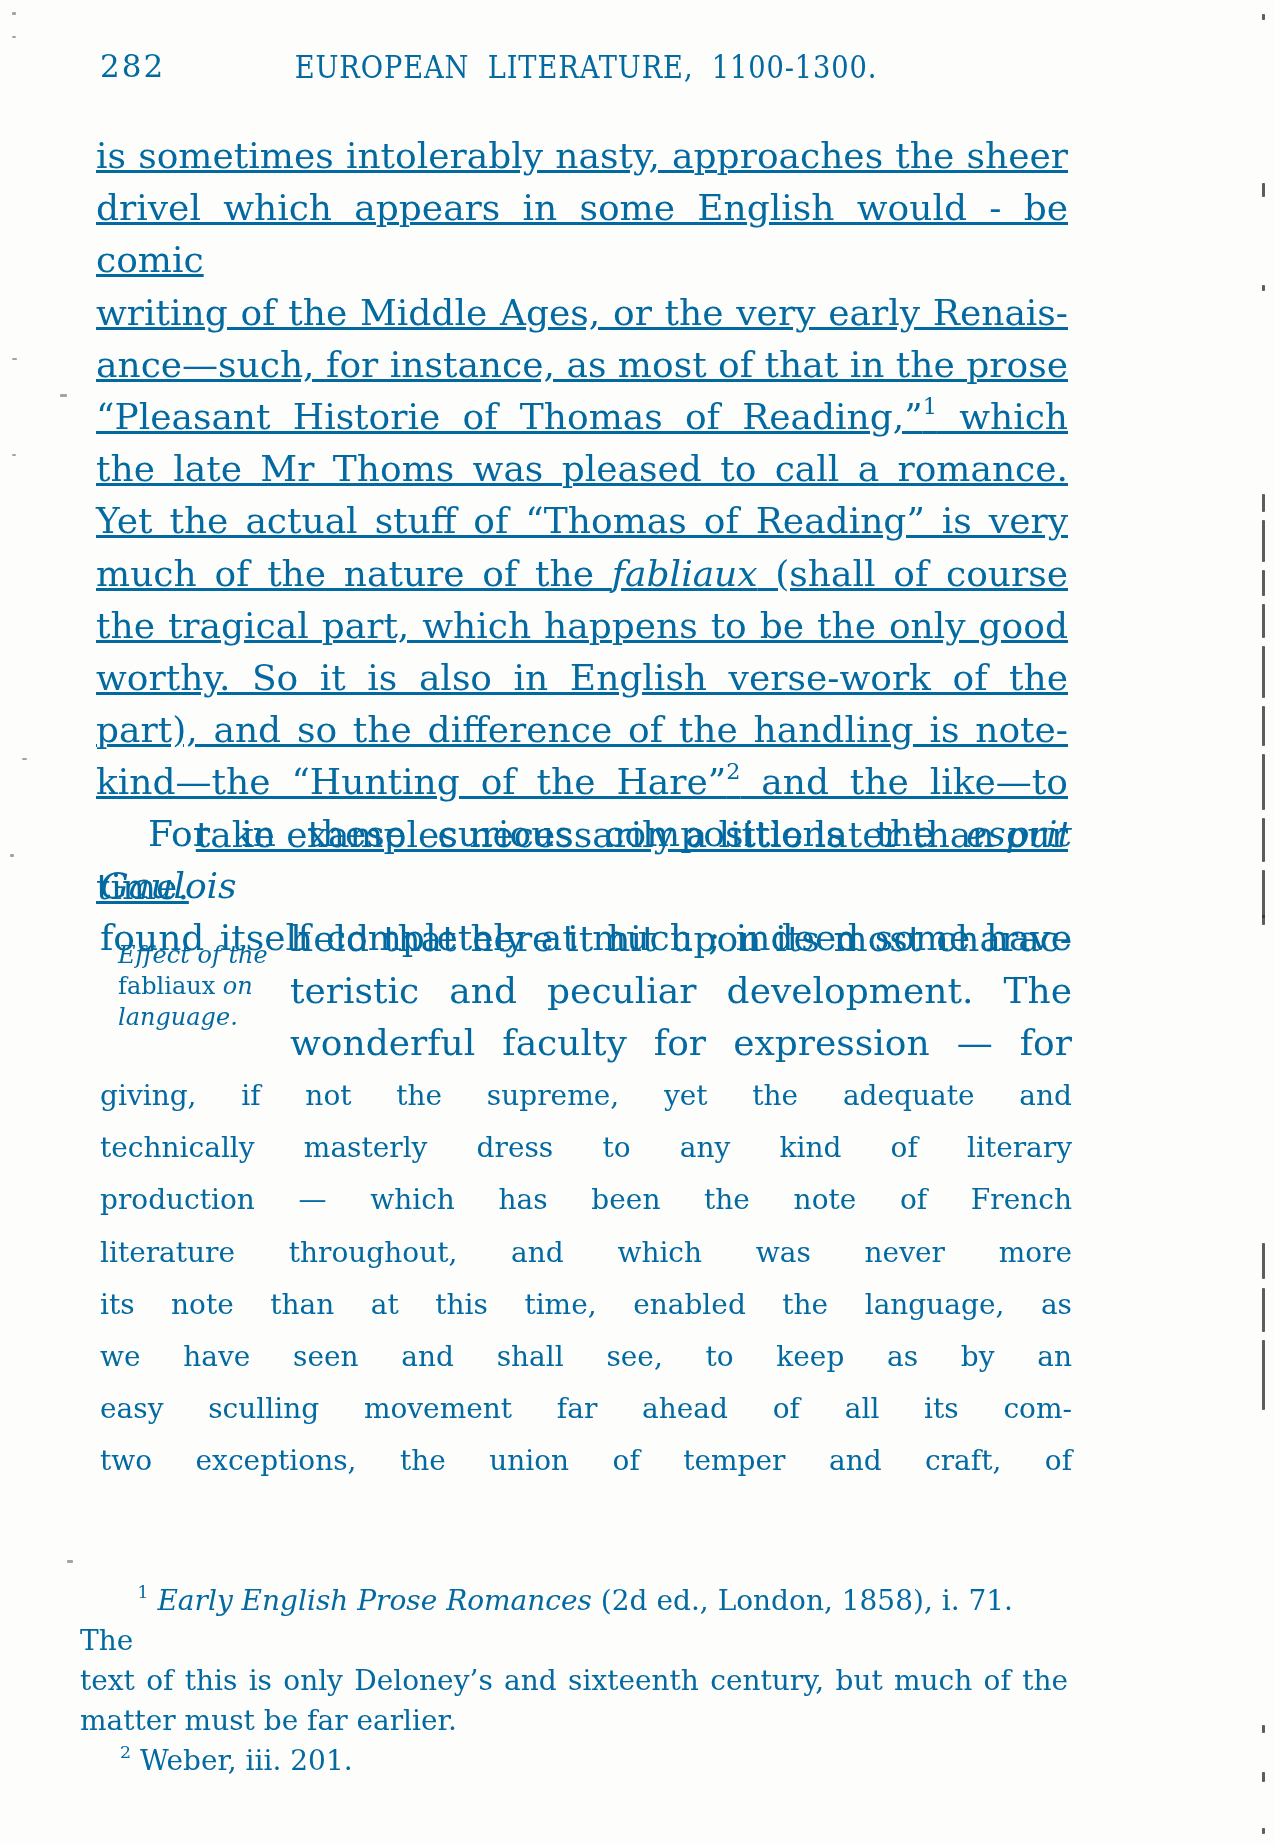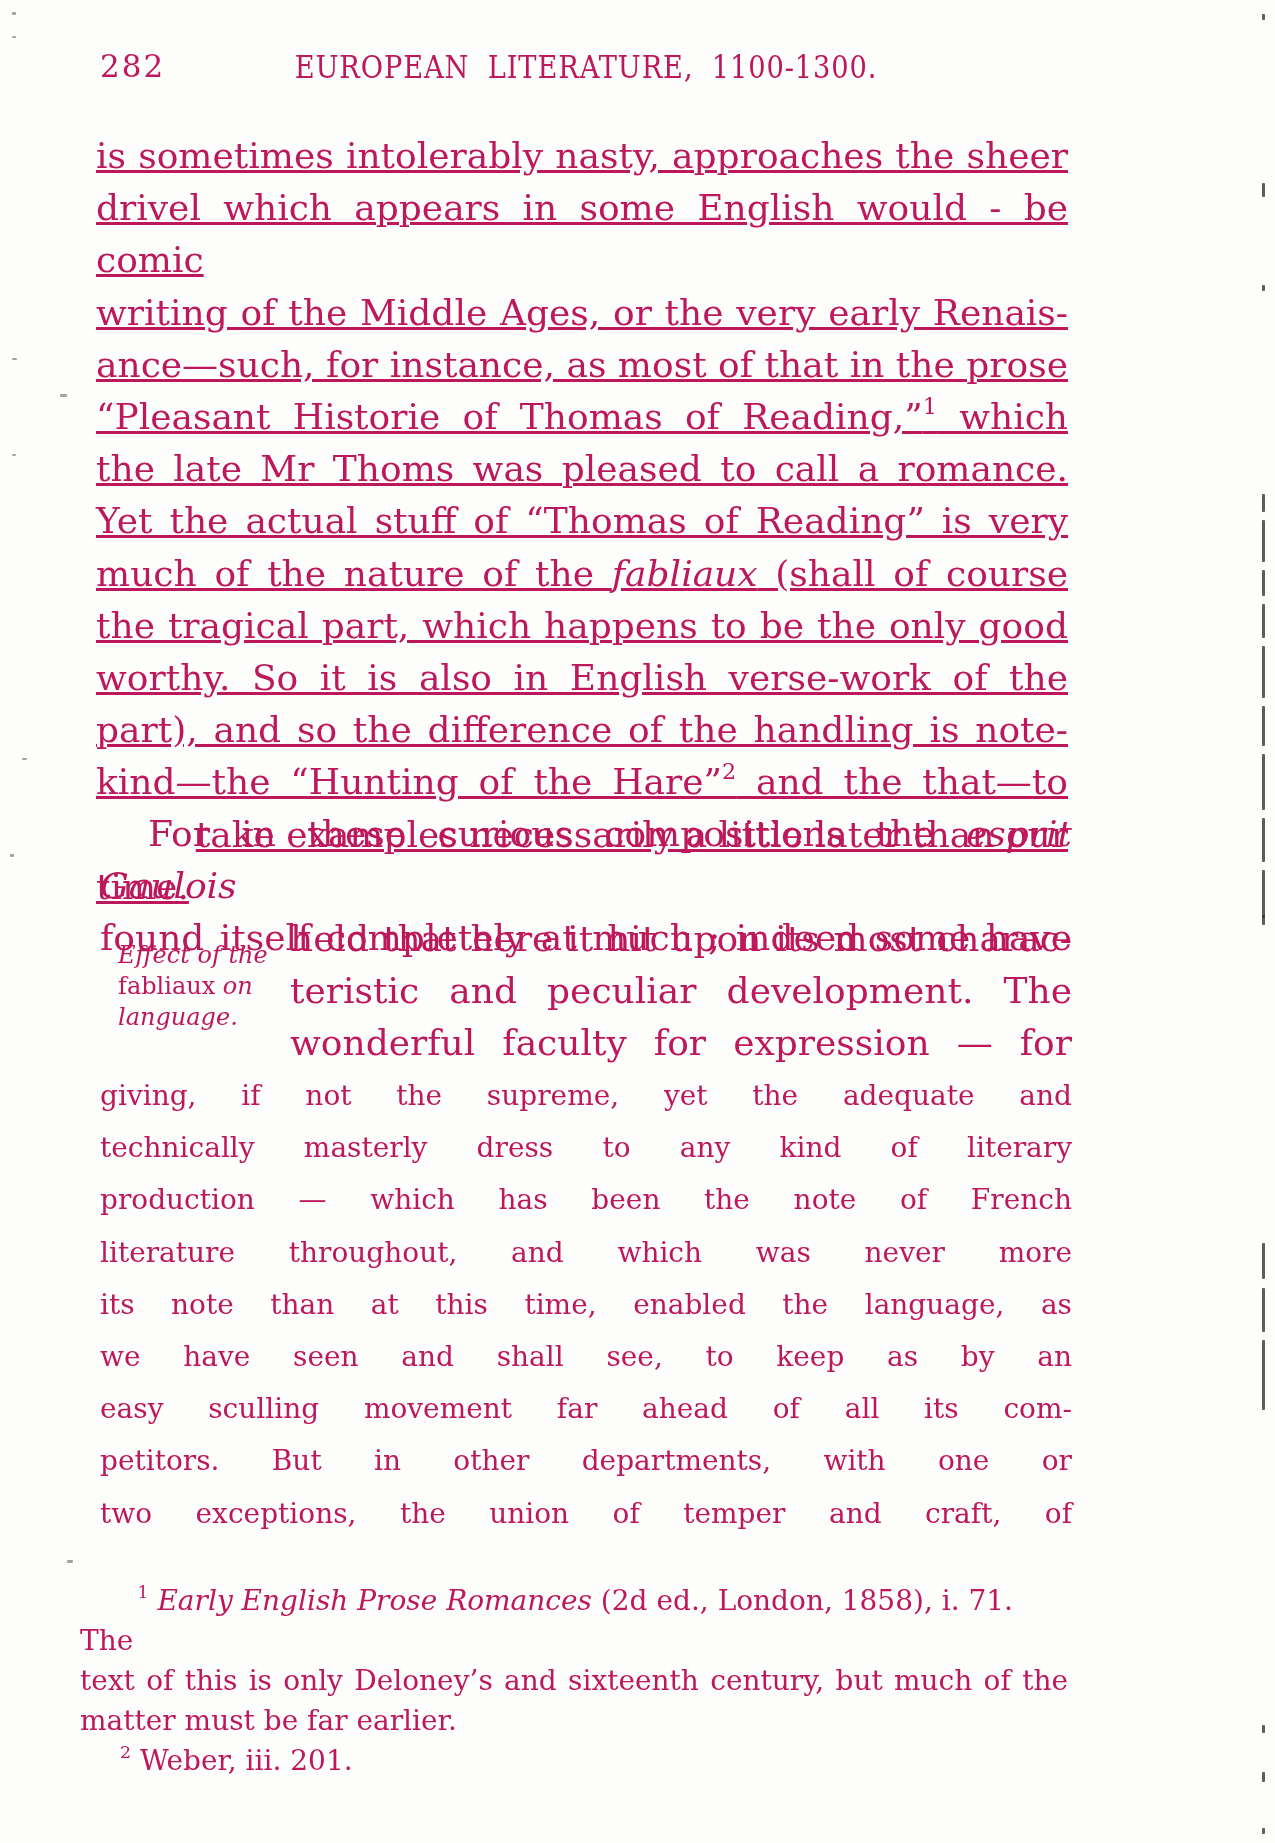--- a/index.html
+++ b/index.html
@@ -2,21 +2,21 @@
 <html><head>
 <meta charset="utf-8">
 <style>
   html,body{margin:0;padding:0;background:#e8e8e6;}
   .page{
     position:relative;
     width:1275px;height:1843px;
     margin:0 auto;
     background:#fdfdfc;
     font-family:"DejaVu Serif","Liberation Serif",serif;
-    color:#be185d;
+    color:#0369a1;
     overflow:hidden;
   }
   .block{position:absolute;}
   .line{
     text-align:justify;
     text-align-last:justify;
   }
   .line.noj{text-align:right;text-align-last:left;}
   .ind{text-indent:48px;}
   .find{text-indent:40px;}
@@ -62,21 +62,21 @@
       <div class="line"><span>drivel which appears in some English would - be comic</span></div>
       <div class="line"><span>writing of the Middle Ages, or the very early Renais-</span></div>
       <div class="line"><span>ance—such, for instance, as most of that in the prose</span></div>
       <div class="line"><span>“Pleasant Historie of Thomas of Reading,”</span><sup>1</sup><span> which</span></div>
       <div class="line"><span>the late Mr Thoms was pleased to call a romance.</span></div>
       <div class="line"><span>Yet the actual stuff of “Thomas of Reading” is very</span></div>
       <div class="line"><span>much of the nature of the </span><span class="i">fabliaux</span><span> (shall of course</span></div>
       <div class="line"><span>the tragical part, which happens to be the only good</span></div>
       <div class="line"><span>worthy. So it is also in English verse-work of the</span></div>
       <div class="line"><span>part), and so the difference of the handling is note-</span></div>
-      <div class="line"><span>kind—the “Hunting of the Hare”</span><sup>2</sup><span> and the that—to</span></div>
+      <div class="line"><span>kind—the “Hunting of the Hare”</span><sup>2</sup><span> and the like—to</span></div>
       <div class="line noj"><span>take examples necessarily a little later than our time.</span></div>
     </div>
 
   <div id="para2open" class="block">
       <div class="line ind"><span>For in these curious compositions the </span><span class="i">esprit Gaulois</span></div>
       <div class="line"><span>found itself completely at much ; indeed some have</span></div>
     </div>
 
   <div id="sidenote" class="block">
       <div class="line noj"><span class="i">Effect of the</span></div>
@@ -91,21 +91,20 @@
     </div>
 
   <div id="para2rest" class="block">
       <div class="line"><span>giving, if not the supreme, yet the adequate and</span></div>
       <div class="line"><span>technically masterly dress to any kind of literary</span></div>
       <div class="line"><span>production — which has been the note of French</span></div>
       <div class="line"><span>literature throughout, and which was never more</span></div>
       <div class="line"><span>its note than at this time, enabled the language, as</span></div>
       <div class="line"><span>we have seen and shall see, to keep as by an</span></div>
       <div class="line"><span>easy sculling movement far ahead of all its com-</span></div>
-      <div class="line"><span>petitors. But in other departments, with one or</span></div>
       <div class="line"><span>two exceptions, the union of temper and craft, of</span></div>
     </div>
 
   <div id="footnotes" class="block">
       <div class="line noj find"><sup>1</sup><span> </span><span class="i">Early English Prose Romances</span><span> (2d ed., London, 1858), i. 71.</span><span class="gap"></span><span>The</span></div>
       <div class="line"><span>text of this is only Deloney’s and sixteenth century, but much of the</span></div>
       <div class="line noj"><span>matter must be far earlier.</span></div>
       <div class="line noj find"><sup>2</sup><span> Weber, iii. 201.</span></div>
     </div>
 

